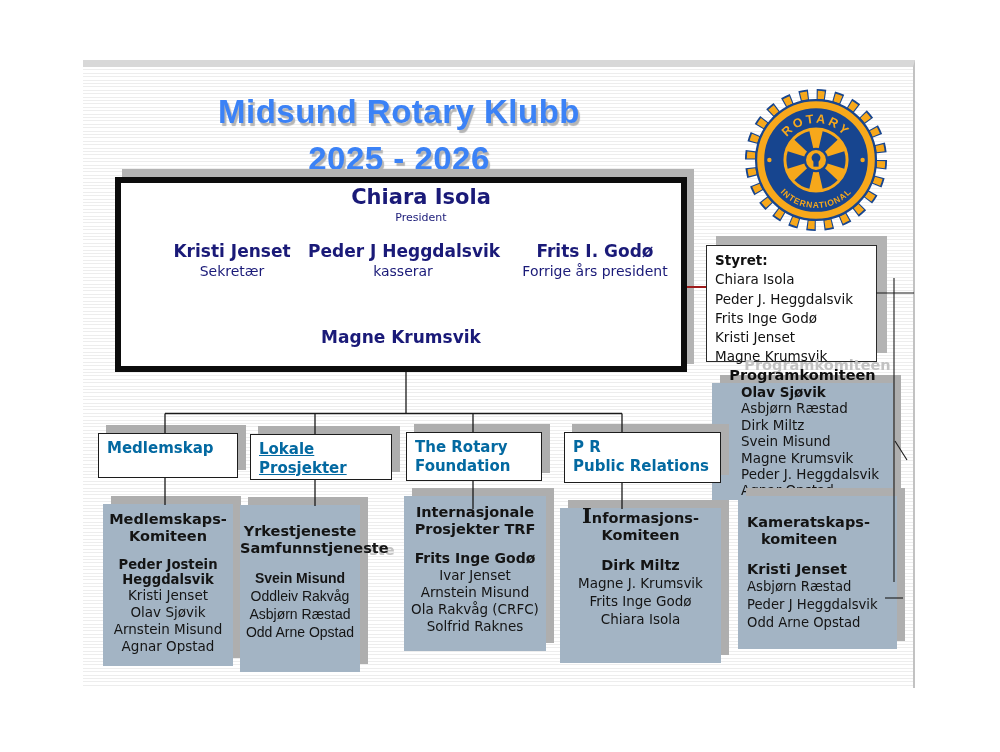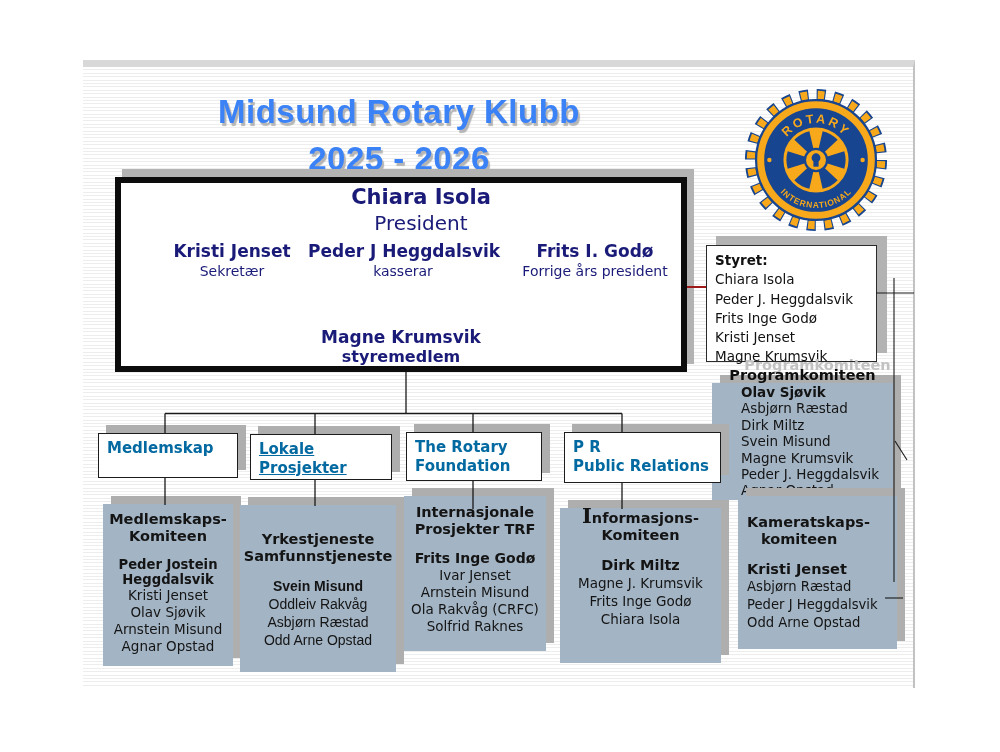--- a/index.html
+++ b/index.html
@@ -10,21 +10,21 @@
          border-top:7px solid #d8d8d8;border-right:2px solid #c2c2c2;z-index:0;}
   .abs{position:absolute;}
   .title{left:83px;top:88px;width:632px;text-align:center;z-index:2;
          font-family:"Liberation Sans",sans-serif;font-weight:bold;font-size:33px;line-height:47px;
          color:#3b82f6;text-shadow:2px 3px 1px #b5b5b5;letter-spacing:0.5px;}
   .main-box{left:115px;top:177px;width:572px;height:195px;background:#ffffff;z-index:2;
             border:6px solid #0c0c0c;box-sizing:border-box;box-shadow:7px -8px 0 0 #b3b3b3;}
   .navy{color:#1a1a78;}
   .pres-block{left:221px;top:185px;width:400px;text-align:center;z-index:3;}
   .pres-name{font-size:21px;font-weight:bold;}
-  .pres-role{font-size:20px;margin-top:2px;}
+  .pres-role{font-size:11px;margin-top:2px;}
   .officer{top:241px;width:190px;text-align:center;z-index:3;}
   .off-name{font-size:17px;font-weight:bold;white-space:nowrap;}
   .off-role{font-size:14px;margin-top:2px;white-space:nowrap;}
   .magne-block{left:115px;top:327px;width:572px;text-align:center;z-index:3;}
   .magne-name{font-size:17px;font-weight:bold;}
   .magne-role{font-size:16px;font-weight:bold;}
   .styret-box{left:706px;top:245px;width:171px;height:117px;background:#ffffff;z-index:2;
               border:1.5px solid #2a2a2a;box-sizing:border-box;box-shadow:10px -9px 0 0 #b3b3b3;
               padding:5px 0 0 8px;font-size:13.5px;line-height:19.3px;color:#111;}
   .styret-title{font-weight:bold;}
@@ -108,21 +108,20 @@
   <div class="abs officer navy" style="left:308px;">
     <div class="off-name">Peder J Heggdalsvik</div>
     <div class="off-role">kasserar</div>
   </div>
   <div class="abs officer navy" style="left:500px;">
     <div class="off-name">Frits I. Godø</div>
     <div class="off-role">Forrige års president</div>
   </div>
   <div class="abs magne-block navy">
     <div class="magne-name">Magne Krumsvik</div>
-    <div class="magne-role">styremedlem</div>
   </div>
 
   <div class="abs styret-box">
     <div class="styret-title">Styret:</div>
     <div>Chiara Isola</div>
     <div>Peder J. Heggdalsvik</div>
     <div>Frits Inge Godø</div>
     <div>Kristi Jenset</div>
     <div>Magne Krumsvik</div>
   </div>
@@ -163,21 +162,21 @@
     <div class="c-title">Komiteen</div>
     <div class="gap14"></div>
     <div class="c-leader">Peder Jostein</div>
     <div class="c-leader">Heggdalsvik</div>
     <div class="c-member">Kristi Jenset</div>
     <div class="c-member">Olav Sjøvik</div>
     <div class="c-member">Arnstein Misund</div>
     <div class="c-member">Agnar Opstad</div>
   </div>
 
-  <div class="abs committee" style="left:240px;top:505px;width:156px;height:167px;padding-top:26px;">
+  <div class="abs committee" style="left:240px;top:505px;width:120px;height:167px;padding-top:18px;">
     <div class="c-title">Yrkestjeneste</div>
     <div class="c-title">Samfunnstjeneste</div>
     <div class="gap14"></div>
     <div class="c-leader font-arial" style="font-size:14px;line-height:18px;">Svein Misund</div>
     <div class="c-member font-arial" style="line-height:18px;font-size:14px;">Oddleiv Rakvåg</div>
     <div class="c-member font-arial" style="line-height:18px;font-size:14px;">Asbjørn Ræstad</div>
     <div class="c-member font-arial" style="line-height:18px;font-size:14px;">Odd Arne Opstad</div>
   </div>
 
   <div class="abs committee" style="left:404px;top:496px;width:142px;height:155px;padding-top:8px;">

